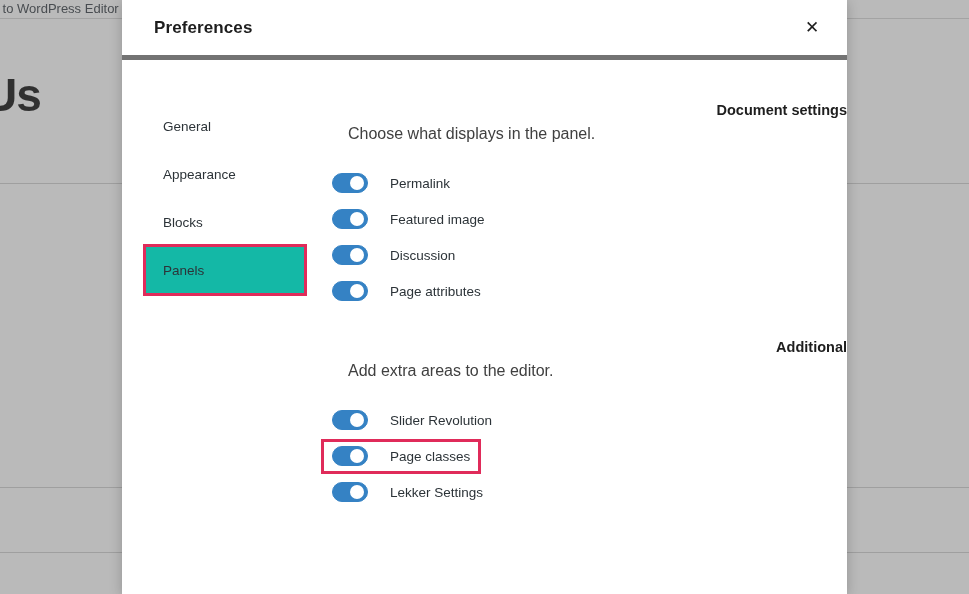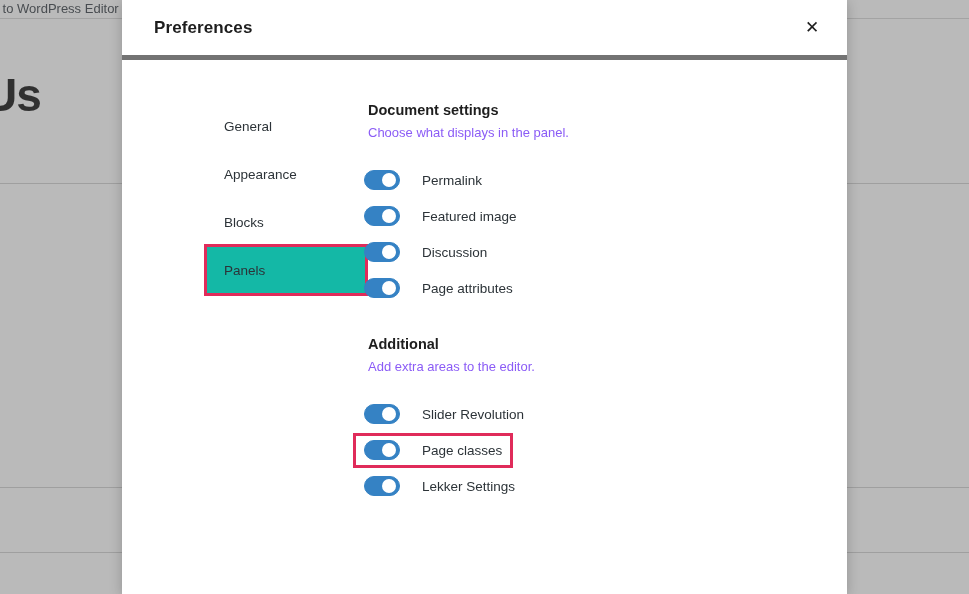--- a/index.html
+++ b/index.html
@@ -124,23 +124,22 @@
     display: flex;
     align-items: flex-start;
     padding-top: 42px;
     overflow: hidden;
   }
 
   
   #nav {
     width: 192px;
     min-width: 192px;
-    padding-left: 52px;
-    box-sizing: border-box;
-    margin-left: 32px;
+    padding-left: 23px;
+    box-sizing: border-box;
   }
   .nav-item {
     position: relative;
     height: 48px;
     display: flex;
     align-items: center;
     font-size: 13.5px;
     color: #2c3338;
     padding-left: 18px;
     box-sizing: border-box;
@@ -164,25 +163,26 @@
   #settings {
     flex: 1;
     padding-left: 18px;
     box-sizing: border-box;
   }
   .section-title {
     font-size: 14.5px;
     font-weight: bold;
     color: #1e1e1e;
     margin: 0 0 7px 4px;
+    text-align: right;
   }
   .section-desc {
-    font-size: 13px;
-    color: #8b5cf6;
-    margin: 0 0 22px 4px;
+    font-size: 16px;
+    color: #404040;
+    margin: 0 0 22px 16px;
   }
   .toggle-row {
     display: flex;
     align-items: center;
     height: 36px;
     position: relative;
   }
   .toggle-row.highlight::after {
     content: "";
     position: absolute;

